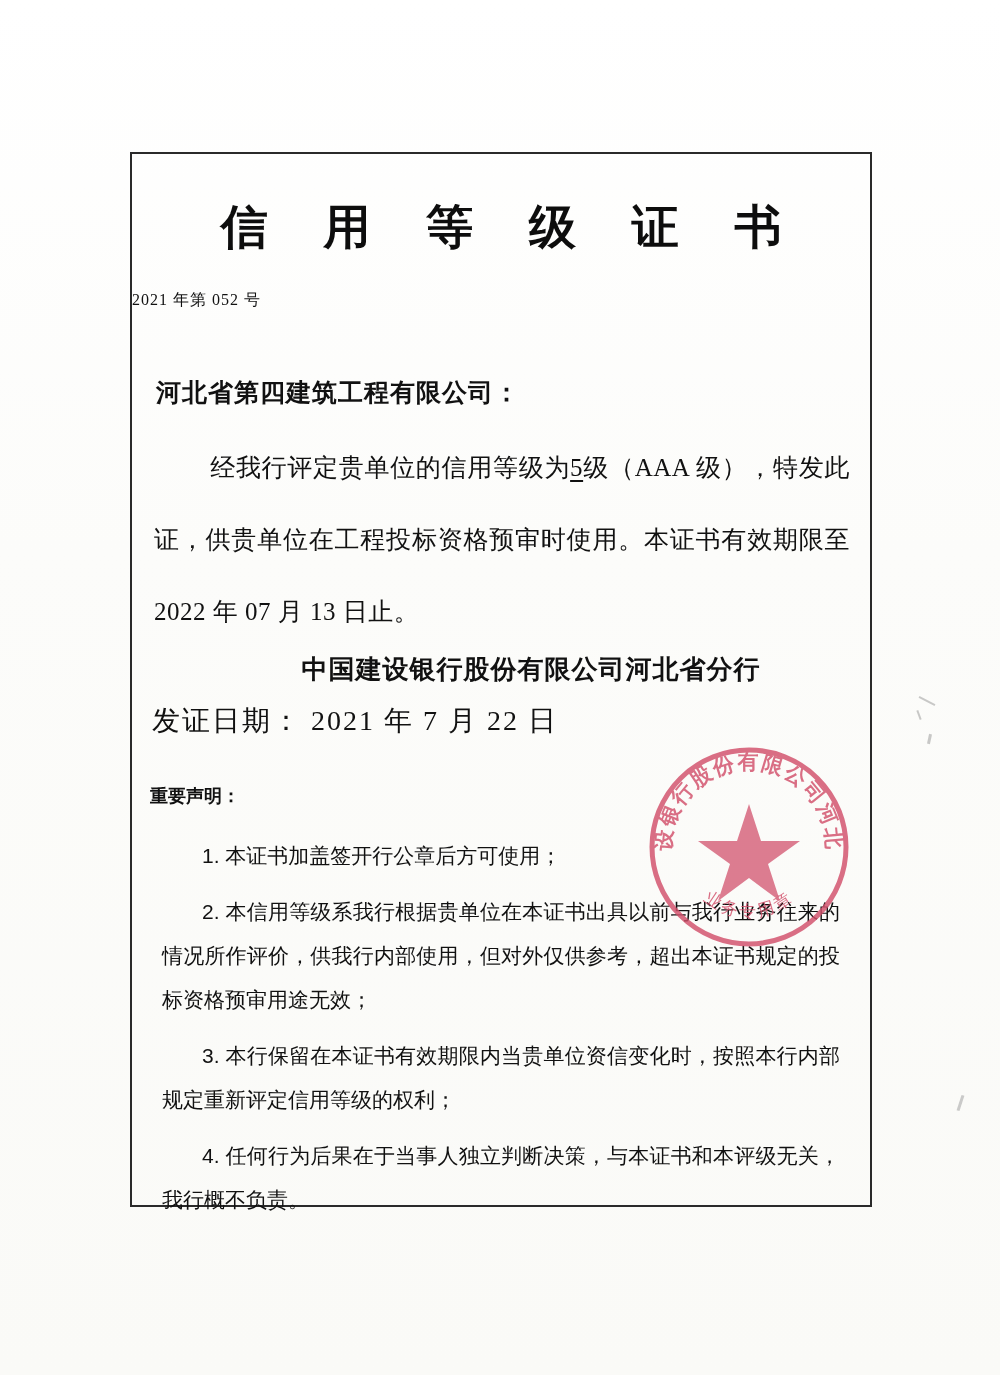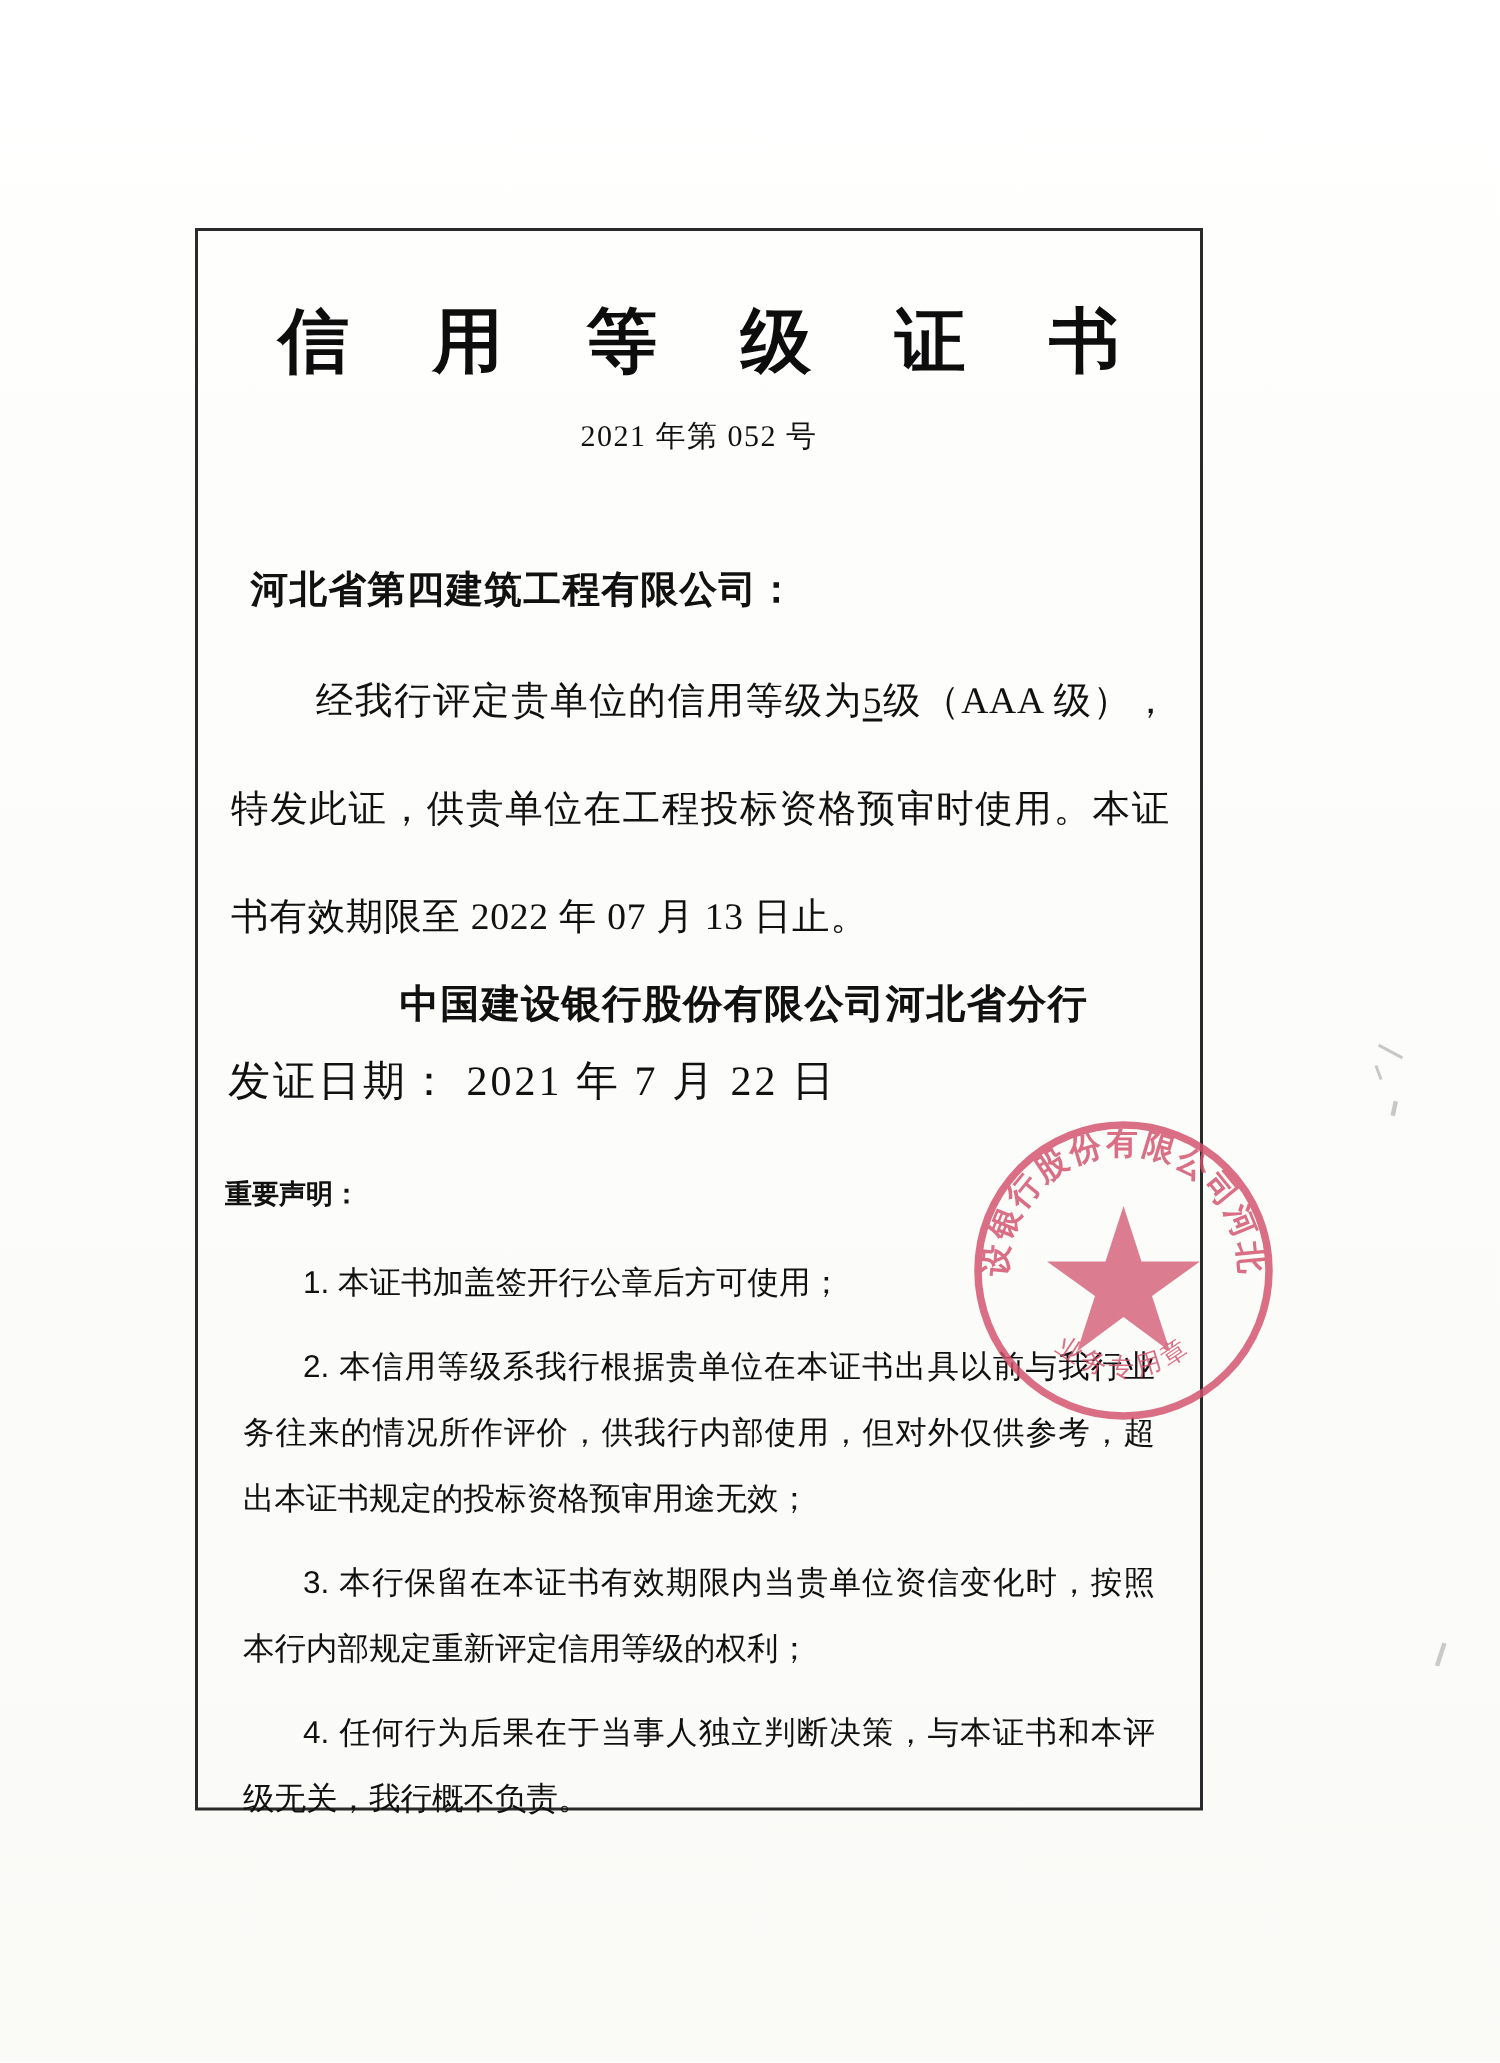--- a/index.html
+++ b/index.html
@@ -23,21 +23,21 @@
   
   .paper-tint {
     position: absolute;
     inset: 0;
     background: linear-gradient(180deg, #ffffff 0%, #fcfcfa 40%, #fafaf7 100%);
   }
   .cert-frame {
     position: absolute;
     left: 130px;
     top: 152px;
-    width: 672px;
+    width: 742px;
     height: 1055px;
     border: 2px solid #2a2a2a;
     box-sizing: border-box;
     background: transparent;
   }
   .title {
     position: absolute;
     left: 0;
     right: 0;
     top: 42px;
@@ -46,29 +46,29 @@
     font-weight: bold;
     letter-spacing: 22px;
     text-indent: 22px;
     font-family: "Liberation Serif", "DejaVu Serif", serif;
     color: #0d0d0d;
   }
   .cert-no {
     position: absolute;
     left: 0;
     right: 0;
-    top: 123px;
-    text-align: center;
-    font-size: 20px;
+    top: 136px;
+    text-align: left;
+    font-size: 16px;
     color: #111;
     letter-spacing: 1px;
   }
   .addressee {
     position: absolute;
-    left: 35px;
+    left: 24px;
     top: 222px;
     font-size: 25px;
     font-weight: bold;
     letter-spacing: 1px;
   }
   .body-text {
     position: absolute;
     left: 22px;
     right: 20px;
     top: 278px;

